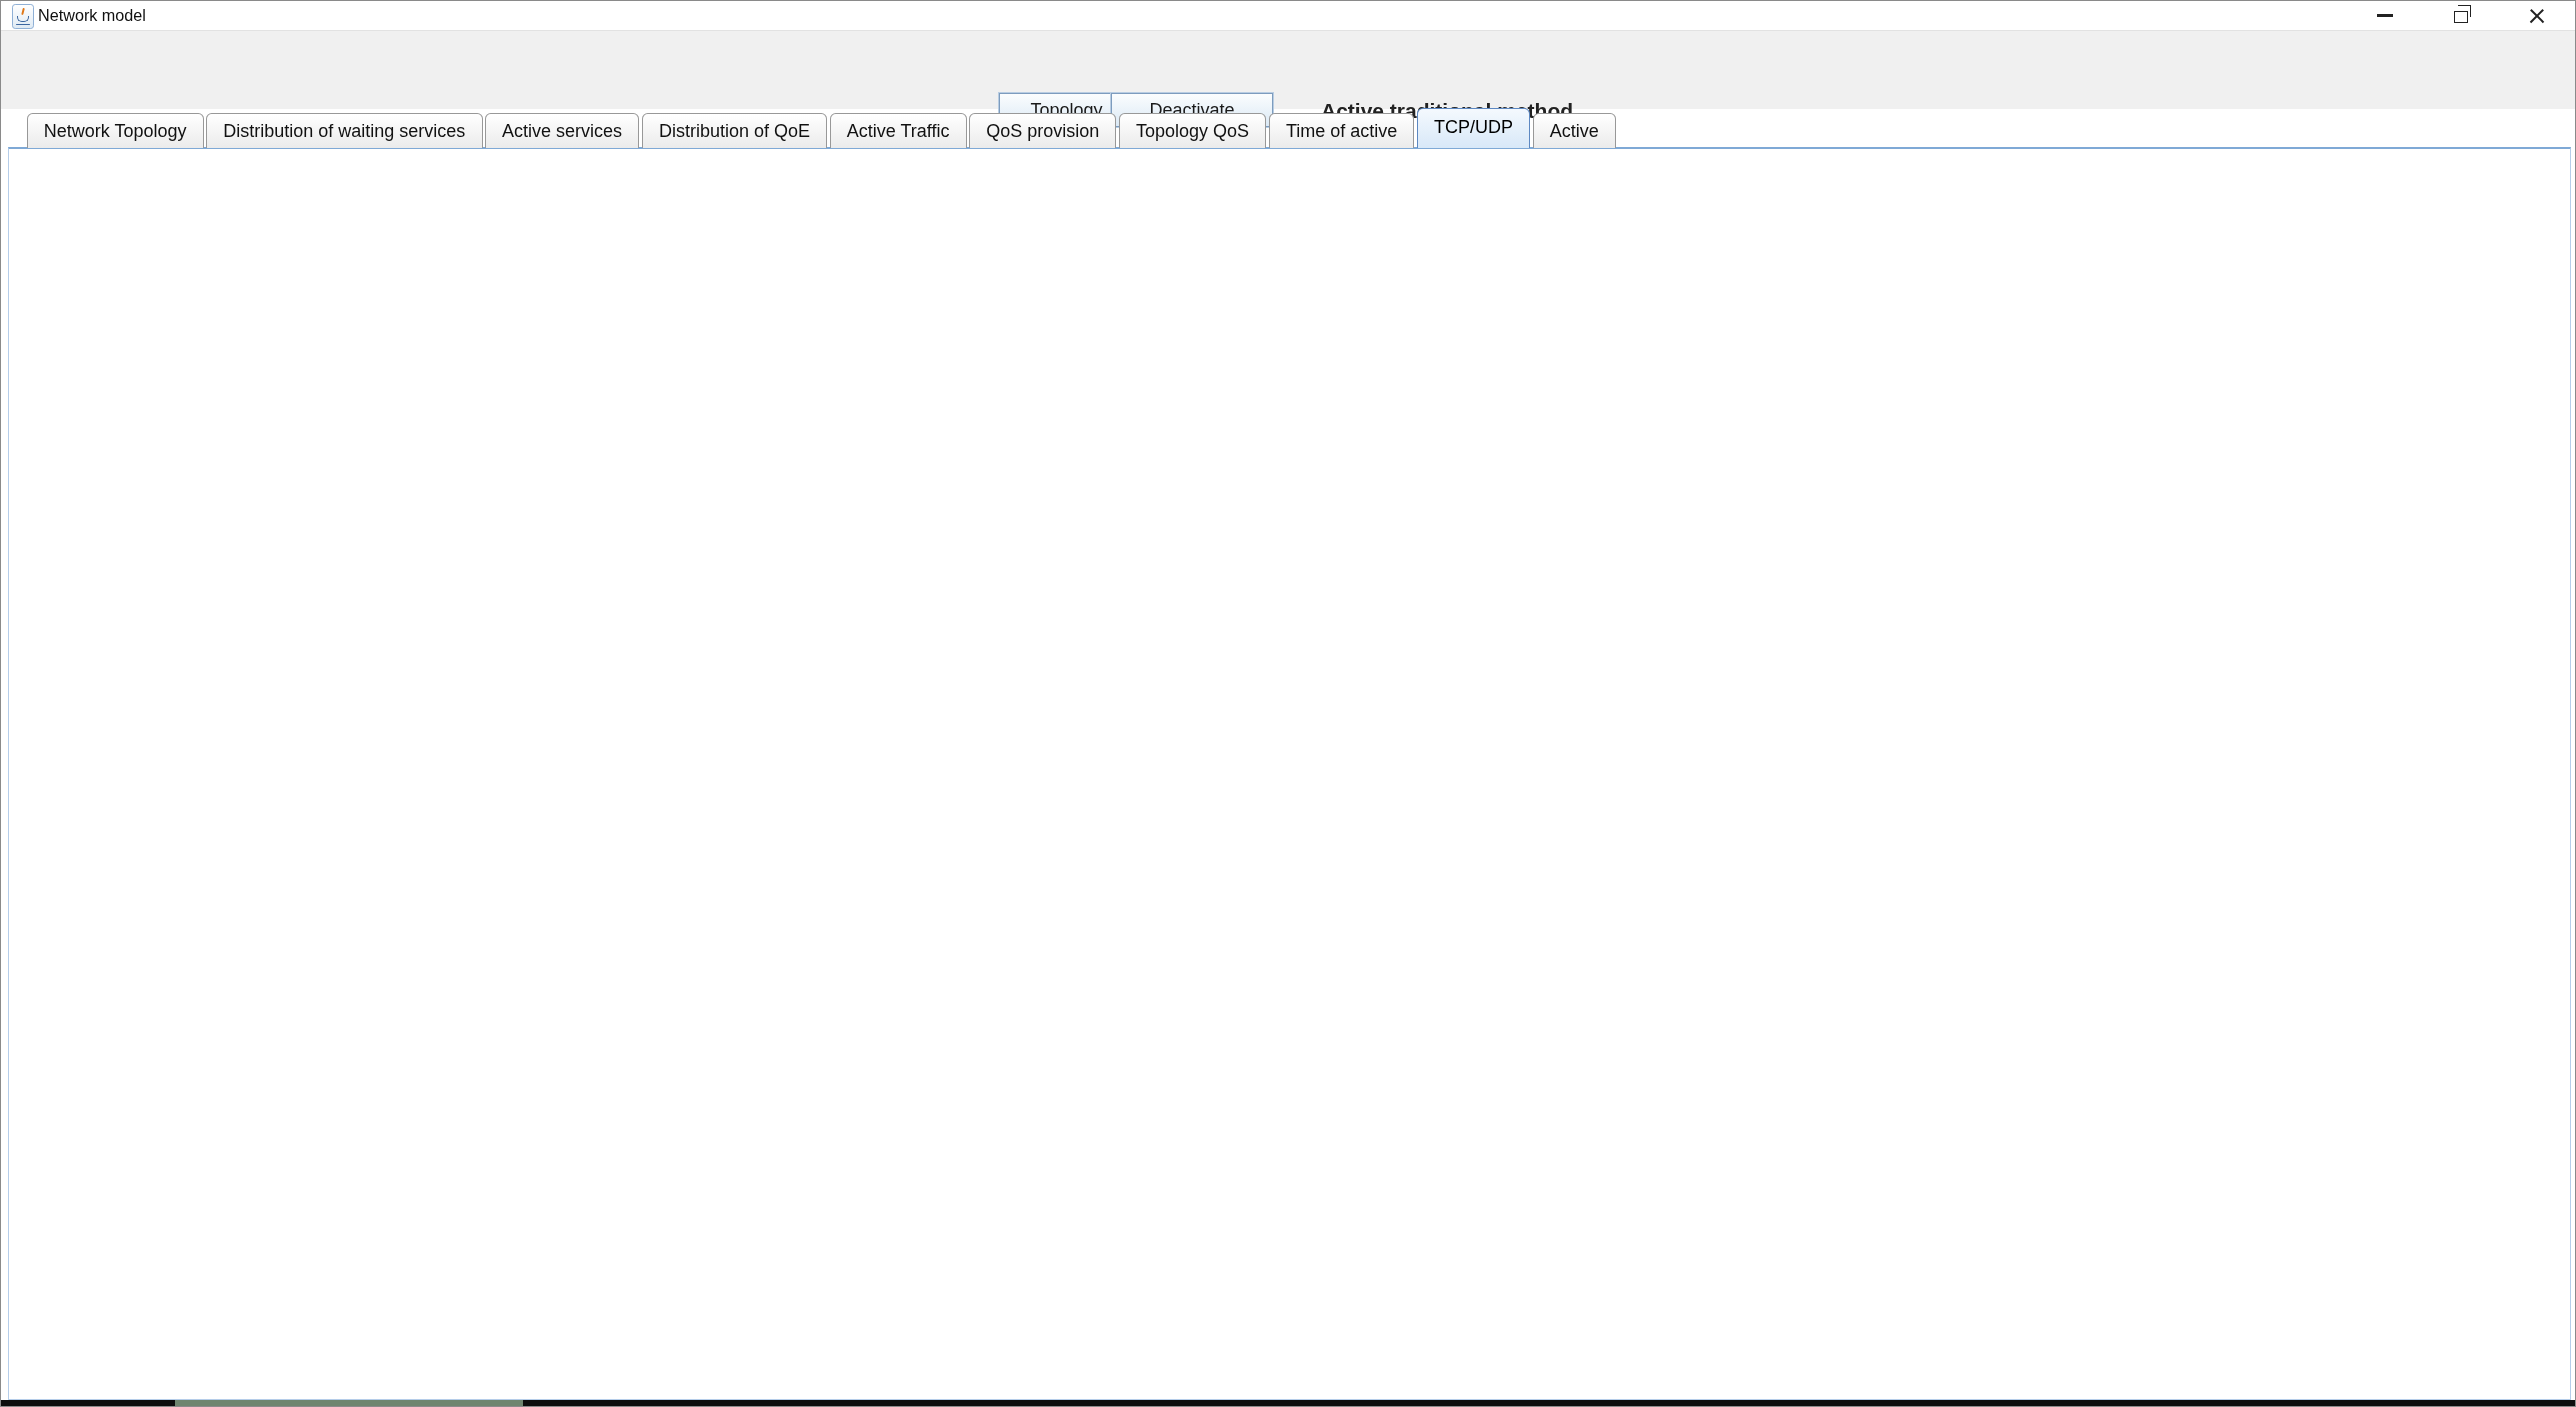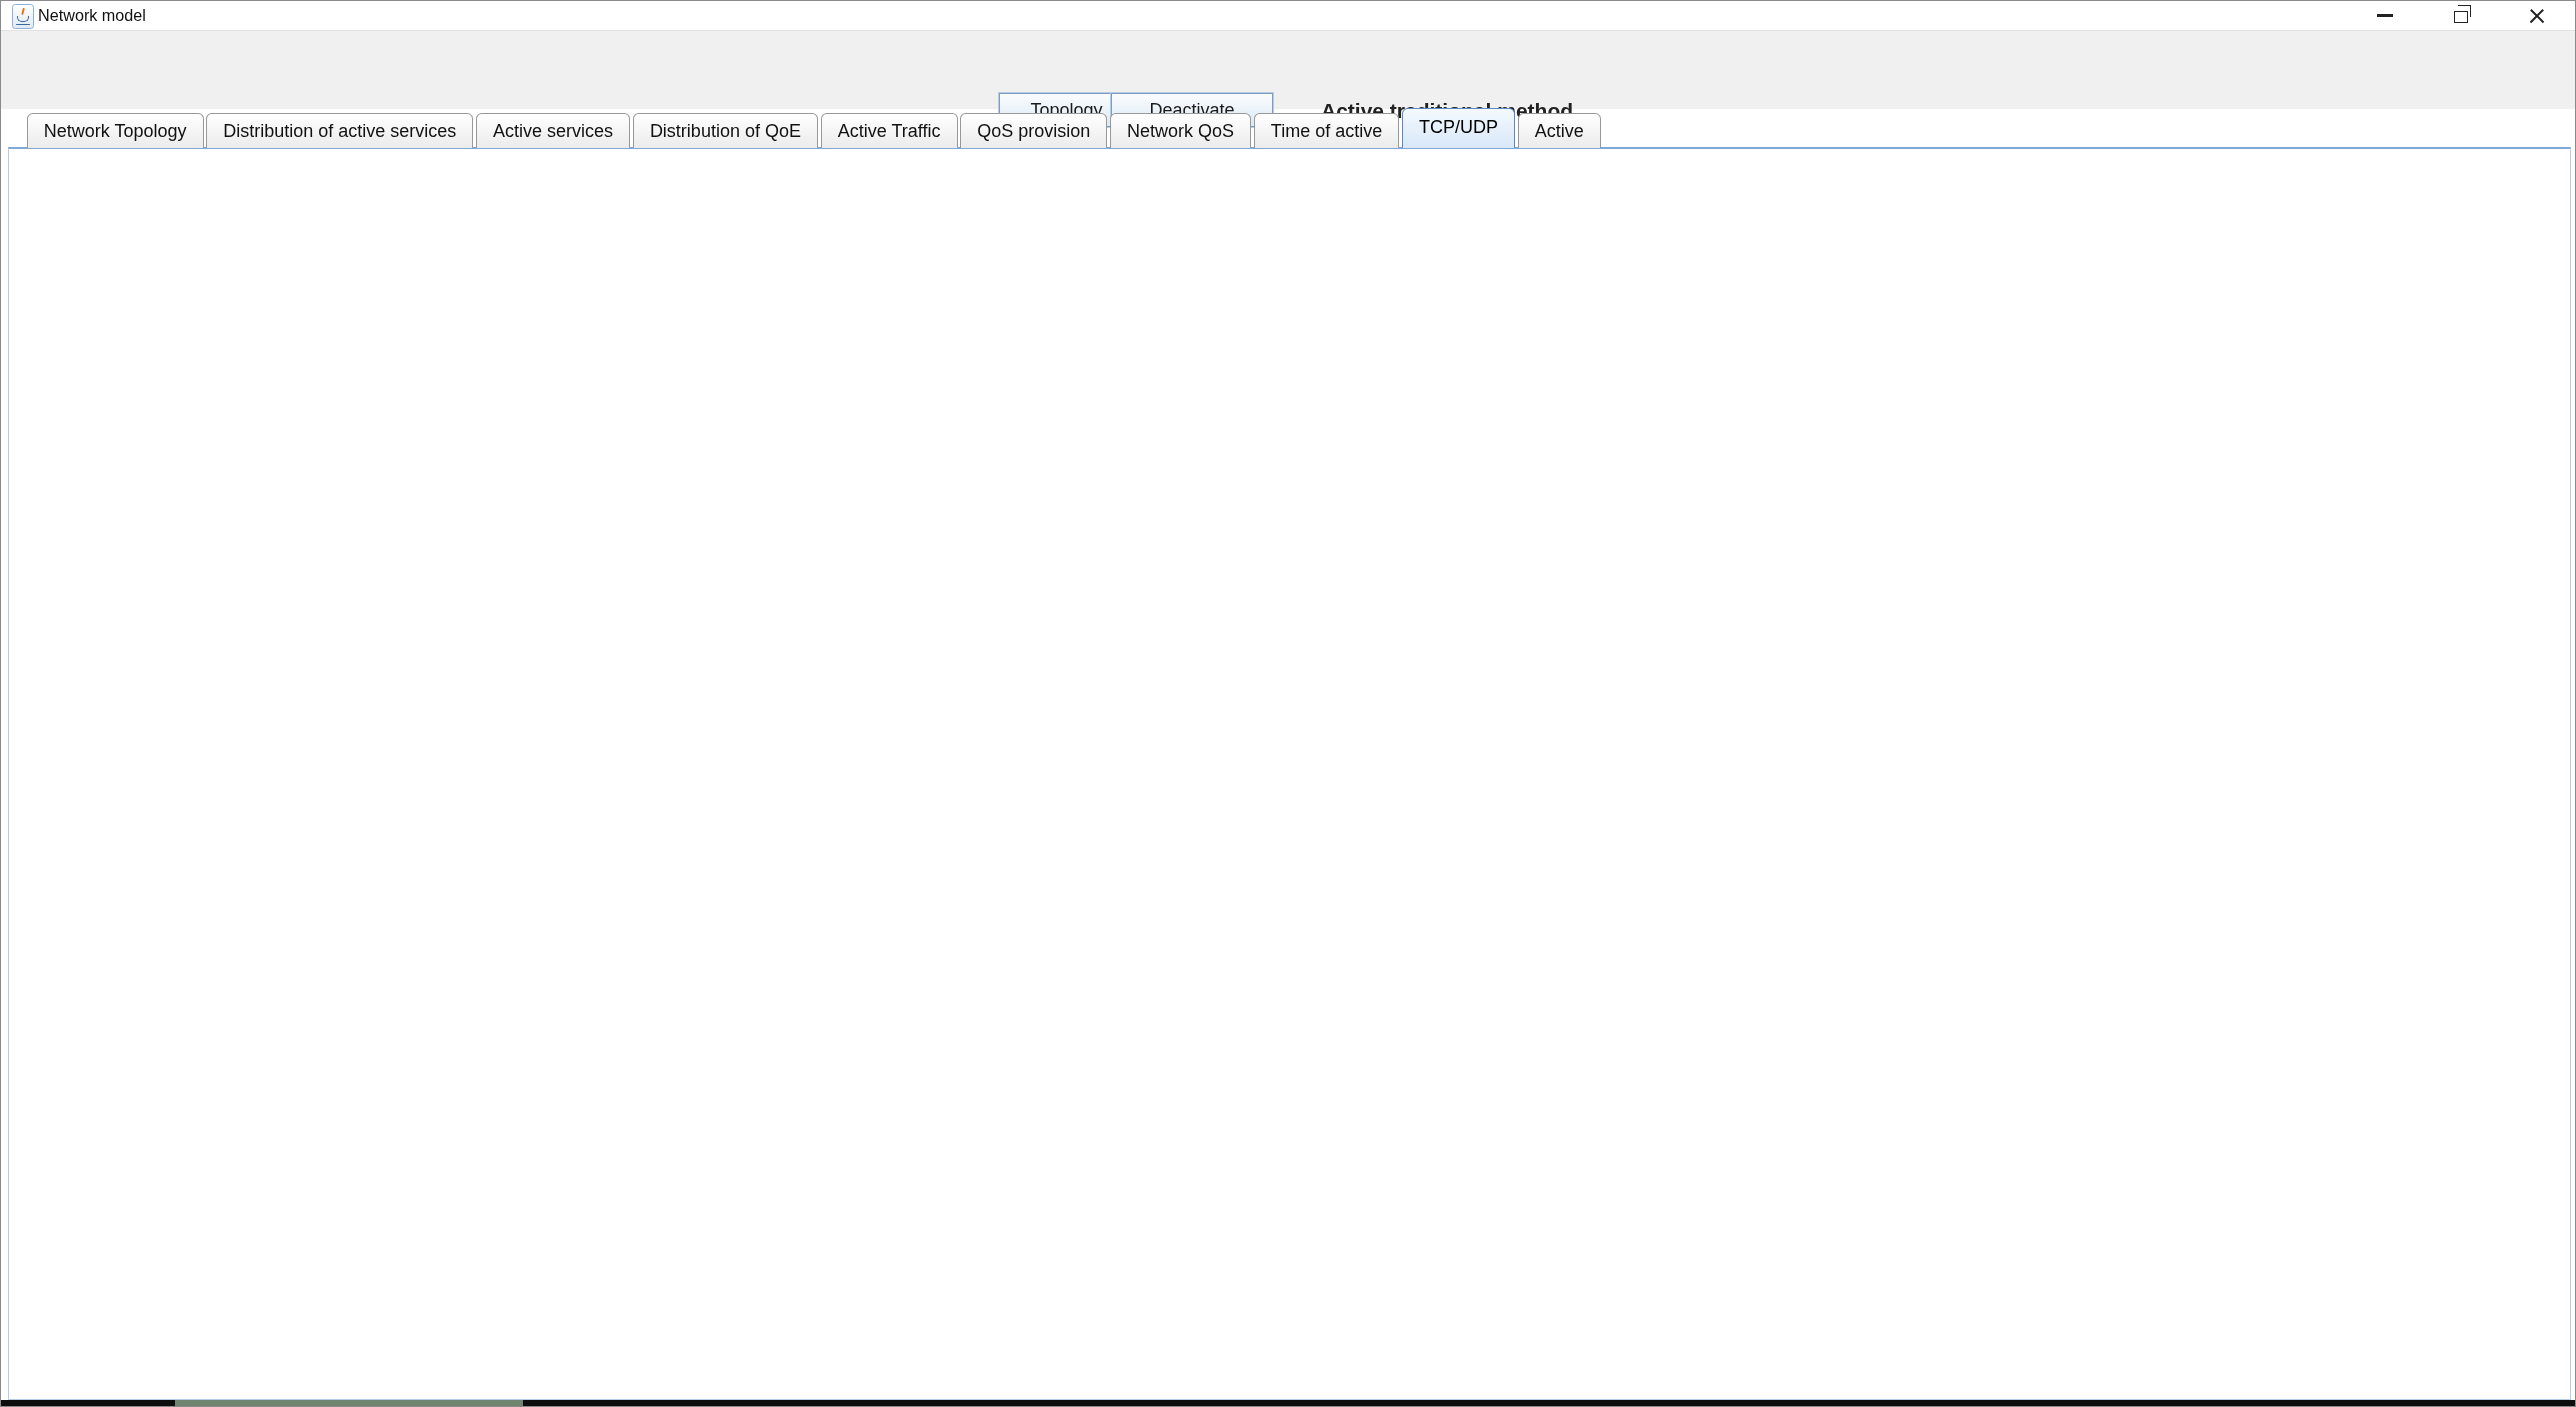--- a/index.html
+++ b/index.html
@@ -85,26 +85,26 @@
   </div>
 
   <div class="toolbar">
     <button id="btn-activate" class="tb-btn">Topology</button>
     <button id="btn-deactivate" class="tb-btn">Deactivate</button>
     <span class="status-text">Active traditional method</span>
   </div>
 
   <div class="tabbar" id="tabbar">
       <div class="tab">Network Topology</div>
-      <div class="tab">Distribution of active services</div>
+      <div class="tab">Distribution of waiting services</div>
       <div class="tab">Active services</div>
       <div class="tab">Distribution of QoE</div>
       <div class="tab">Active Traffic</div>
       <div class="tab">QoS provision</div>
-      <div class="tab">Network QoS</div>
+      <div class="tab">Topology QoS</div>
       <div class="tab">Time of active</div>
       <div class="tab selected">TCP/UDP</div>
       <div class="tab">Active</div>
     </div>
 
   <div class="content"></div>
   <div class="chart-title">Serving TCP and UDP</div>
   <div id="ylabel" class="axis-label">waiting time</div>
   <div id="xlabel" class="axis-label">iteration of the network</div>
   <svg id="plot" width="2227" height="1072" viewBox="0 0 2741 1320" style="left: 150px; top: 212px;">

